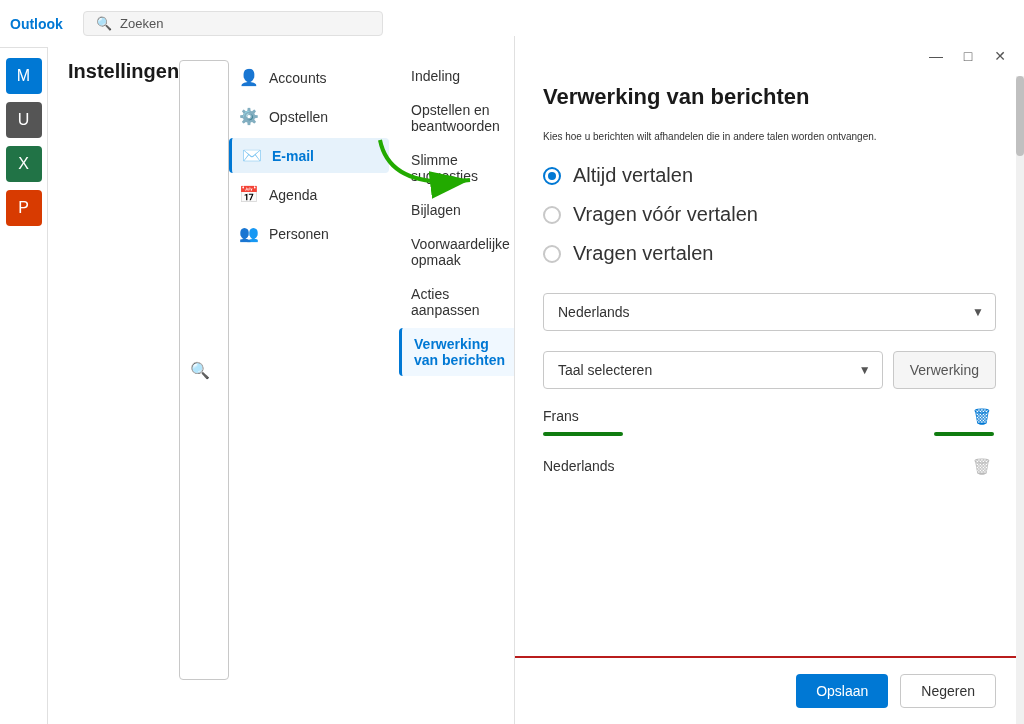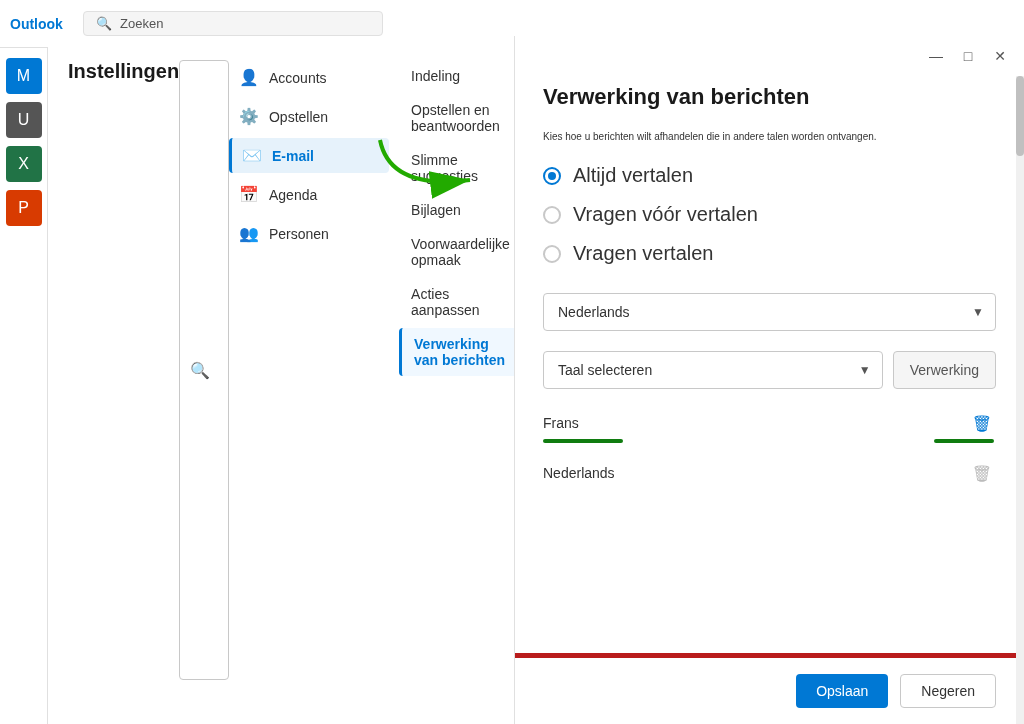--- a/index.html
+++ b/index.html
@@ -318,21 +318,21 @@
       top: 50%;
       transform: translateY(-50%);
       font-size: 12px;
       color: #555;
       pointer-events: none;
     }
 
     .add-row {
       display: flex;
       gap: 10px;
-      margin-bottom: 16px;
+      margin-bottom: 9px;
     }
 
     .add-row .dropdown-wrap {
       flex: 1;
       margin-bottom: 0;
     }
 
     .toevoegen-btn {
       padding: 8px 16px;
       background: #f5f5f5;
@@ -371,21 +371,21 @@
     .delete-icon.disabled {
       color: #bbb;
       cursor: default;
     }
 
     .dialog-footer {
       padding: 16px 28px;
       display: flex;
       justify-content: flex-end;
       gap: 12px;
-      border-top: 5px solid #b91c1c;
+      border-top: 2px solid #b91c1c;
     }
 
     .btn-primary {
       padding: 8px 20px;
       background: #0078d4;
       color: #fff;
       border: none;
       border-radius: 4px;
       font-size: 14px;
       cursor: pointer;

